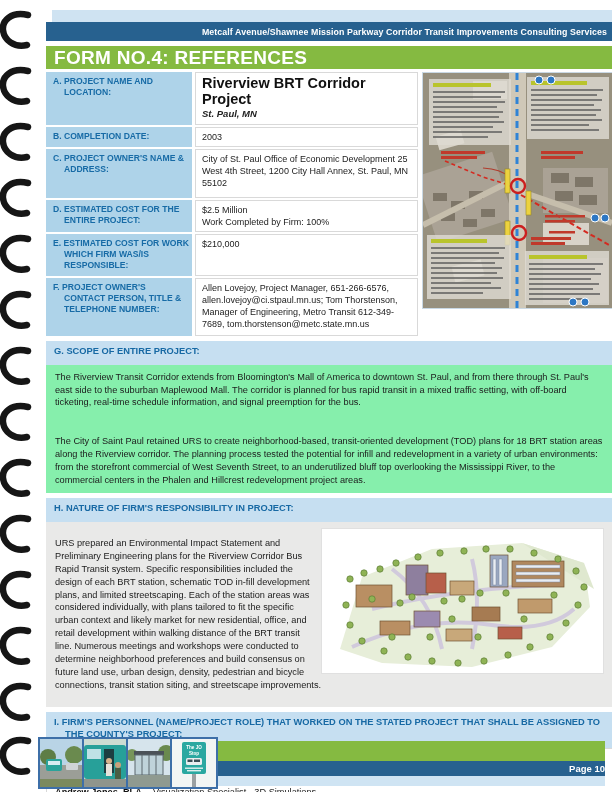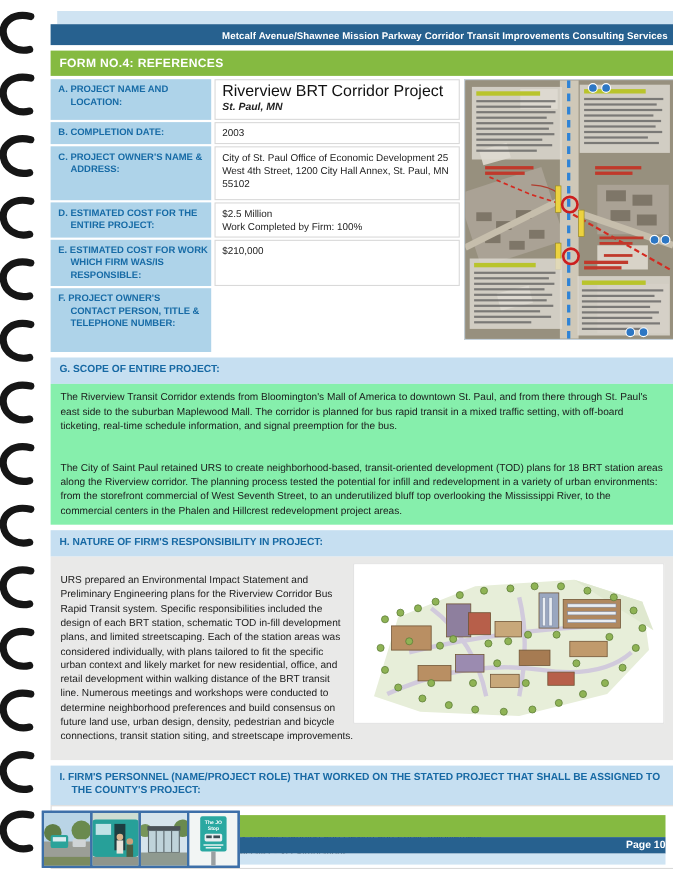--- a/index.html
+++ b/index.html
@@ -5,34 +5,34 @@
   html,body{margin:0;padding:0;background:#fff;}
   .page{position:relative;width:612px;height:792px;background:#fff;overflow:hidden;
         font-family:"Liberation Sans",sans-serif;color:#1c1c1c;}
   .binding{position:absolute;left:0;top:0;}
   .content{position:absolute;left:46px;top:0;width:567px;}
 
   
   .strip-top{margin:10px 0 0 6px;height:12px;background:#cfe3f2;}
   .ribbon{margin-top:0;height:19px;background:#27618f;color:#fff;font-size:8.8px;font-weight:bold;
           display:flex;align-items:center;justify-content:flex-end;padding-right:6px;letter-spacing:.1px;}
-  .form-bar{margin-top:5px;height:23px;background:#85ba41;color:#fff;font-weight:bold;font-size:11px;
+  .form-bar{margin-top:5px;height:23px;background:#85ba41;color:#fff;font-weight:bold;font-size:19px;
             display:flex;align-items:center;padding-left:8px;letter-spacing:.3px;}
 
   
   .top-block{display:flex;margin-top:3px;gap:4px;}
   .info-table{width:428px;display:flex;flex-direction:column;gap:2px;border-radius:23px;}
   .trow{display:flex;gap:3px;}
   .cell-label{width:146px;flex:none;background:#aed3e9;color:#176ba6;font-weight:bold;font-size:8.6px;
               line-height:1.3;padding:4px 3px 4px 18px;text-indent:-11px;box-sizing:border-box;}
   .cell-value{flex:1;background:#fff;border:1px solid #d9d9d9;font-size:9px;line-height:1.35;
               color:#222;padding:3px 6px;box-sizing:border-box;}
   .r-a{min-height:33px}.r-b{min-height:20px}.r-c{min-height:49px}
   .r-d{min-height:32px}.r-e{min-height:33px}.r-f{min-height:58px}
-  .proj-name{font-size:14.5px;font-weight:normal;color:#111;line-height:1.1;}
+  .proj-name{font-size:14.5px;font-weight:bold;color:#111;line-height:1.1;}
   .proj-loc{font-size:9.5px;font-style:italic;font-weight:bold;color:#222;}
   .map-fig{width:191px;height:237px;flex:none;border:1px solid #c9d8e4;box-sizing:border-box;background:#98917f;}
 
   
   .sec-head{background:#c6dff1;color:#1769a4;font-weight:bold;font-size:9.3px;line-height:1.3;
             padding:4px 8px 8px 19px;text-indent:-11px;margin-top:5px;}
   .sec-body{background:#86efac;padding:6px 9px;font-size:9.2px;line-height:1.4;color:#1b1b1b;}
   .sec-body p{margin:0;}
   .sec-body p + p{margin-top:26px;}
   .h-body{background:#e9e9e8;padding:6px 9px;font-size:9.2px;line-height:1.4;color:#1b1b1b;overflow:hidden;}
@@ -111,20 +111,21 @@
             <div>$2.5 Million</div>
             <div>Work Completed by Firm: 100%</div>
           </div>
         </div>
         <div class="trow r-e">
           <div class="cell-label">E. ESTIMATED COST FOR WORK WHICH FIRM WAS/IS RESPONSIBLE:</div>
           <div class="cell-value">$210,000</div>
         </div>
         <div class="trow r-f">
           <div class="cell-label">F. PROJECT OWNER'S CONTACT PERSON, TITLE &amp; TELEPHONE NUMBER:</div>
+          <div class="cell-value">Allen Lovejoy, Project Manager, 651-266-6576, allen.lovejoy@ci.stpaul.mn.us; Tom Thorstenson, Manager of Engineering, Metro Transit 612-349-7689, tom.thorstenson@metc.state.mn.us</div>
         </div>
       </div>
 
       <div class="map-fig">
         <svg width="189" height="235" viewBox="0 0 189 235">
           <rect width="189" height="235" fill="#97907e"></rect>
           <g fill="#aaa295">
             <rect x="2" y="90" width="80" height="70" transform="rotate(-18 40 125)"></rect>
             <rect x="120" y="95" width="65" height="45"></rect>
             <rect x="120" y="185" width="65" height="45"></rect>

